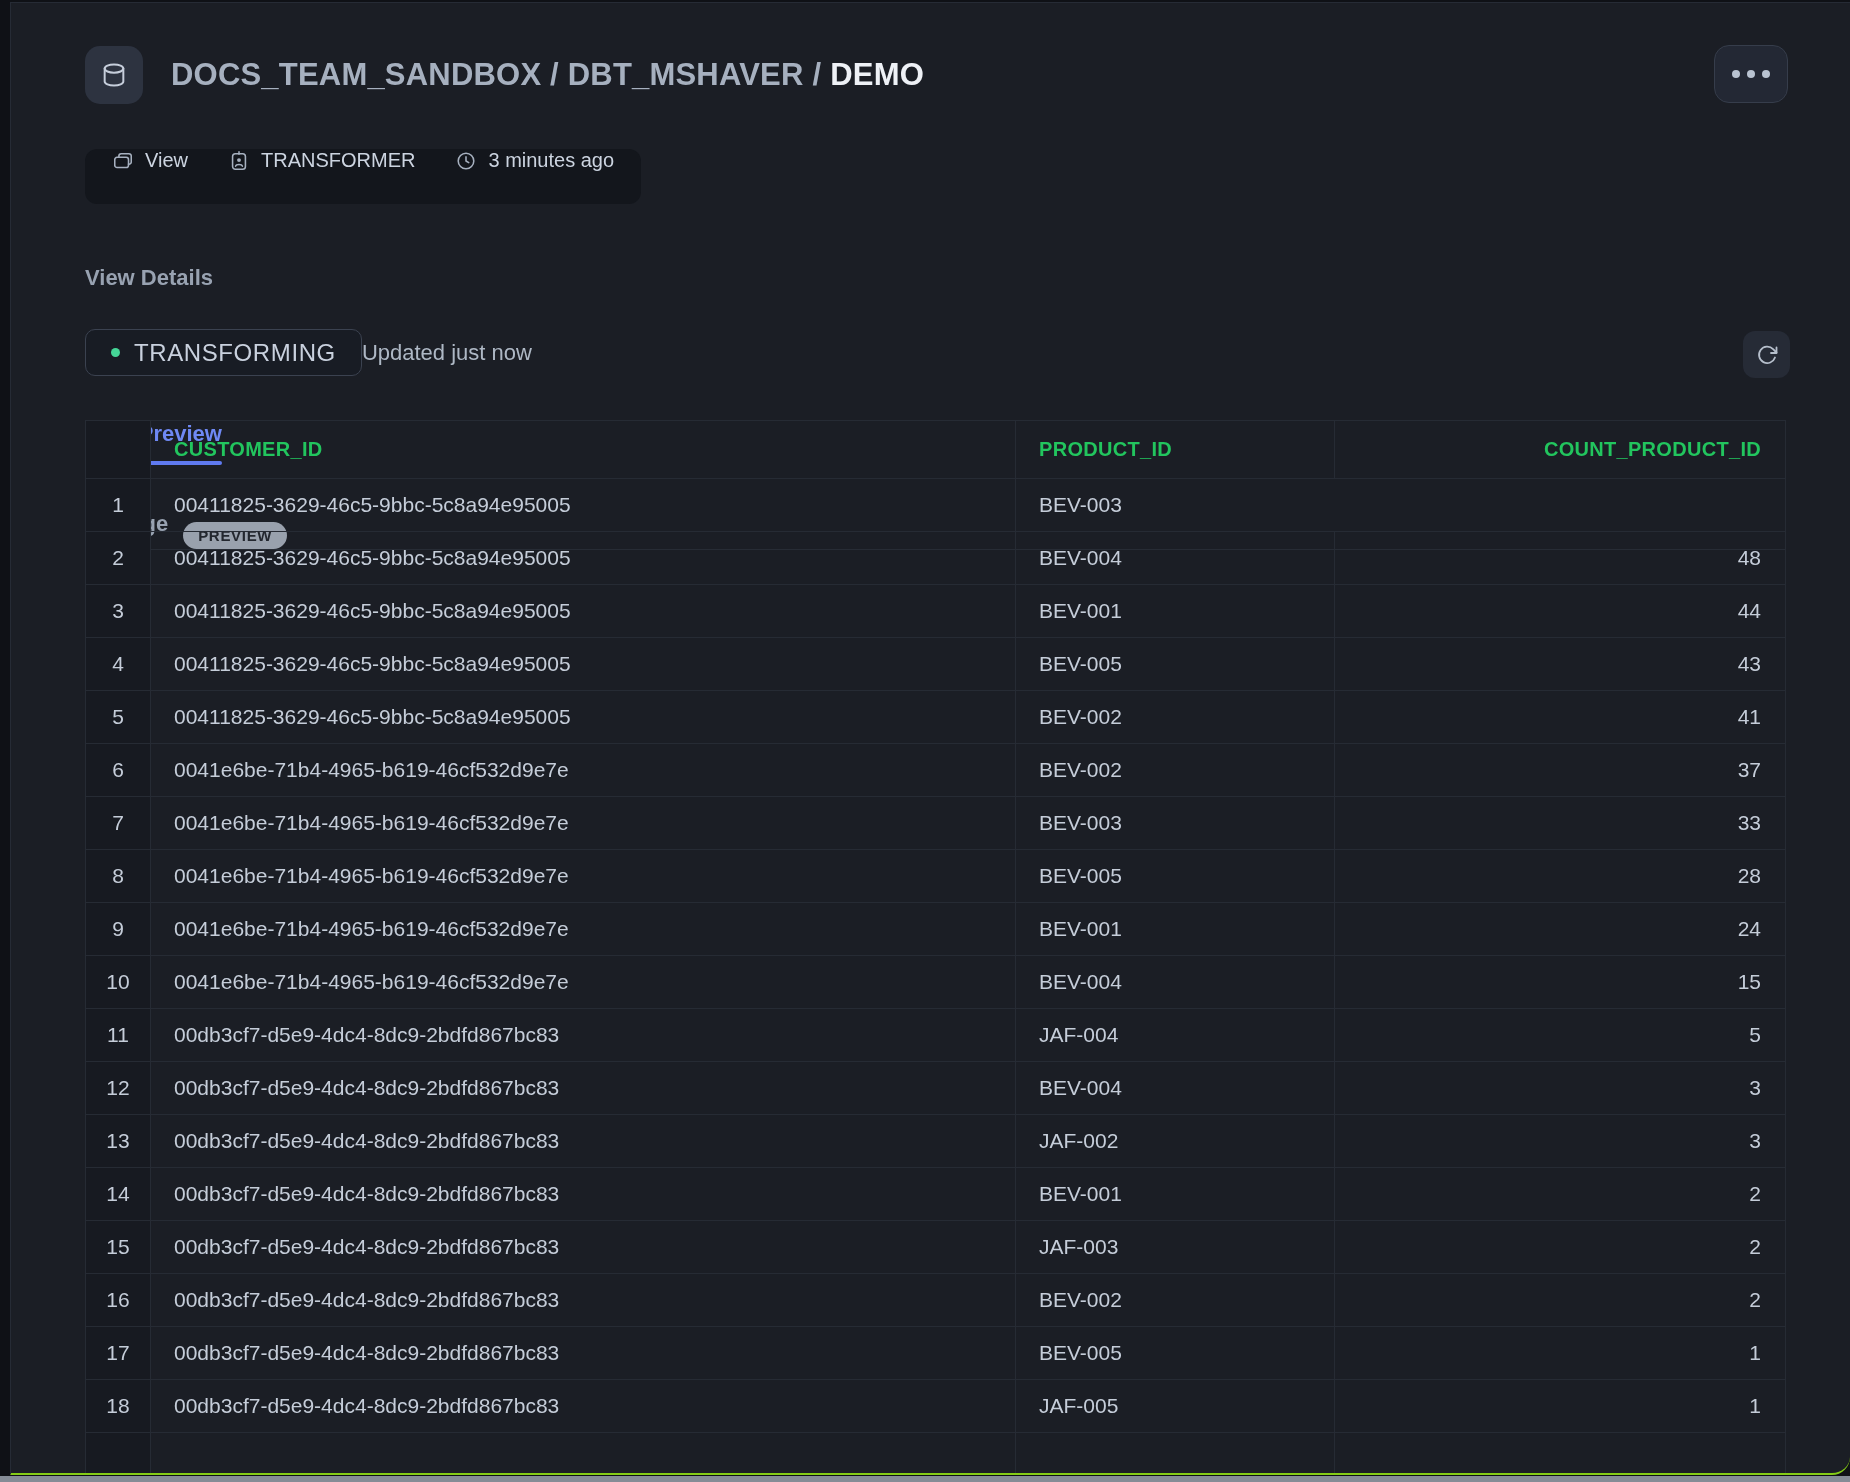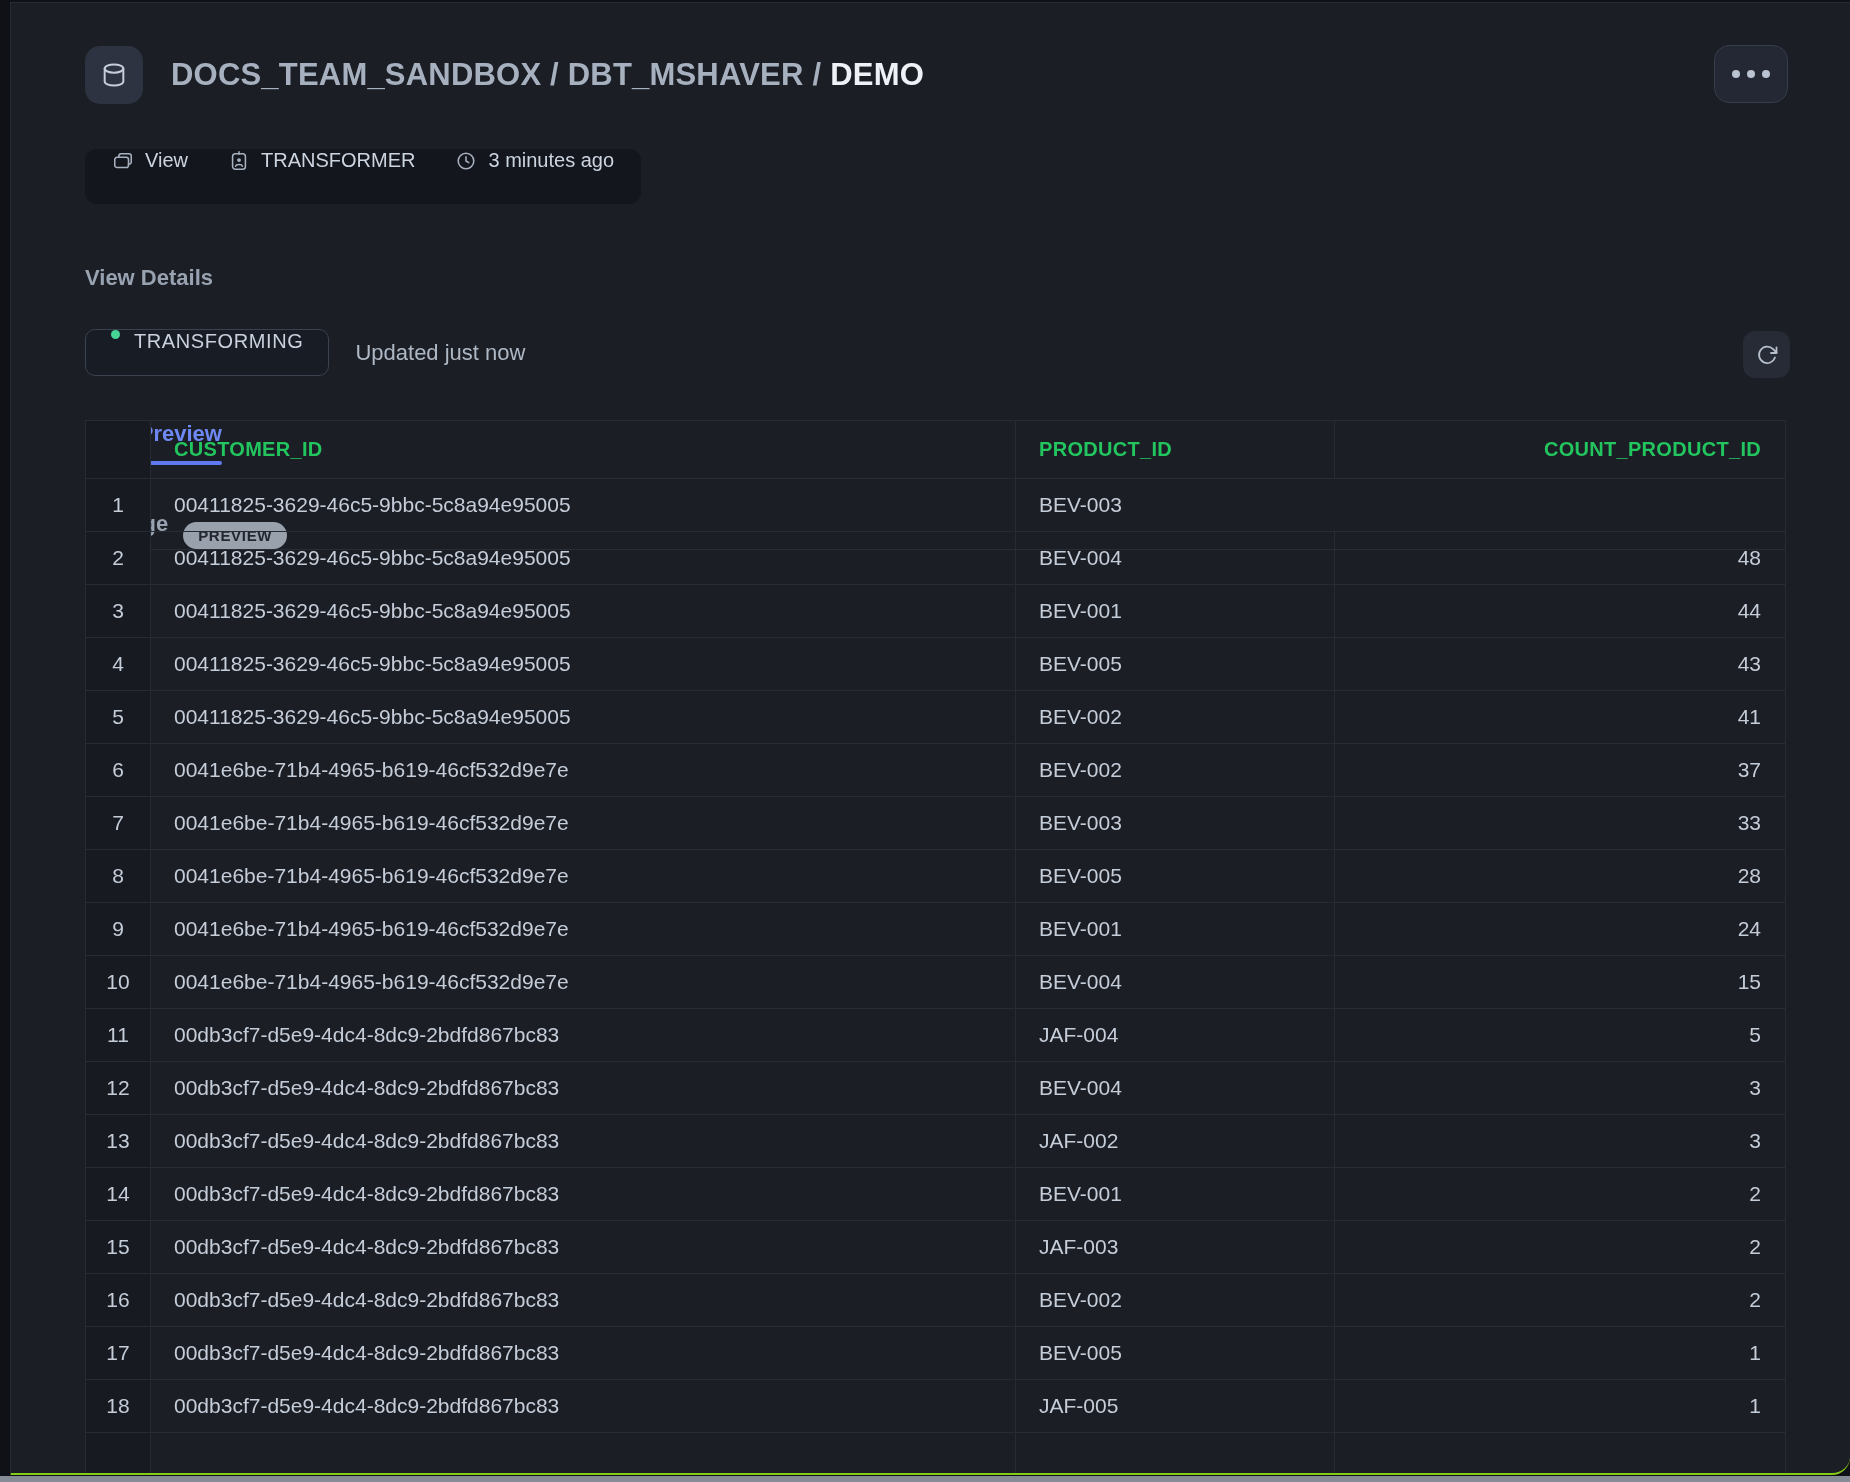--- a/index.html
+++ b/index.html
@@ -85,27 +85,27 @@
     font-size:15px; font-weight:700; letter-spacing:0.7px;
     border-radius:999px; padding:6px 15px; line-height:1;margin-top:24px;
   }
 
   
   .status-row {
     position:absolute; left:74px; top:326px; height:47px;
     display:flex; align-items:center;
   }
   .status-badge {
-    display:inline-flex; gap:14px;
+    display:inline-flex; align-items:center; gap:14px;
     height:47px; padding:0 25px;
     background:#181c24; border:1px solid #3b4250; border-radius:10px;
-    font-size:20px; letter-spacing:0.6px; color:#c9d1de;
+    font-size:24px; letter-spacing:0.6px; color:#c9d1de;
   }
   .status-dot { width:9px; height:9px; border-radius:50%; background:#45d597; }
-  .updated-text { margin-left:26px; font-size:22px; color:#aeb8c5; }
+  .updated-text { font-size:22px; color:#aeb8c5; }
 
   .refresh-btn {
     position:absolute; left:1732px; top:328px; width:47px; height:47px;
     background:#262b36; border-radius:12px; border:none;
     display:flex; align-items:center; justify-content:center; cursor:pointer;
   }
   .refresh-btn svg { stroke:#b6bfcc; }
 
   
   .table {

